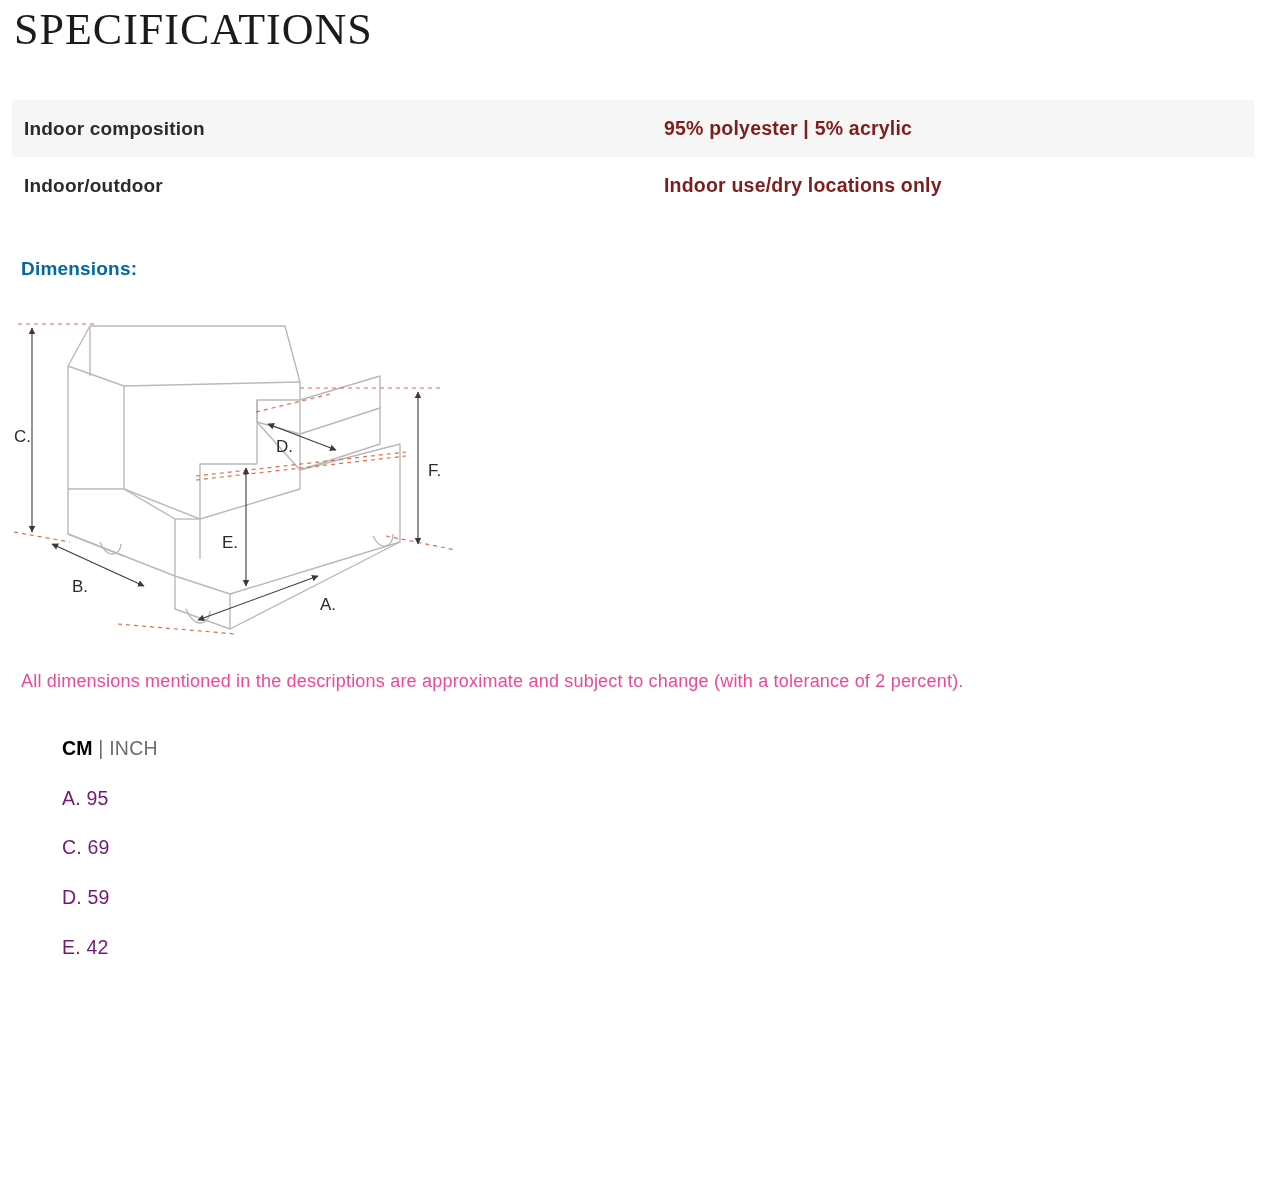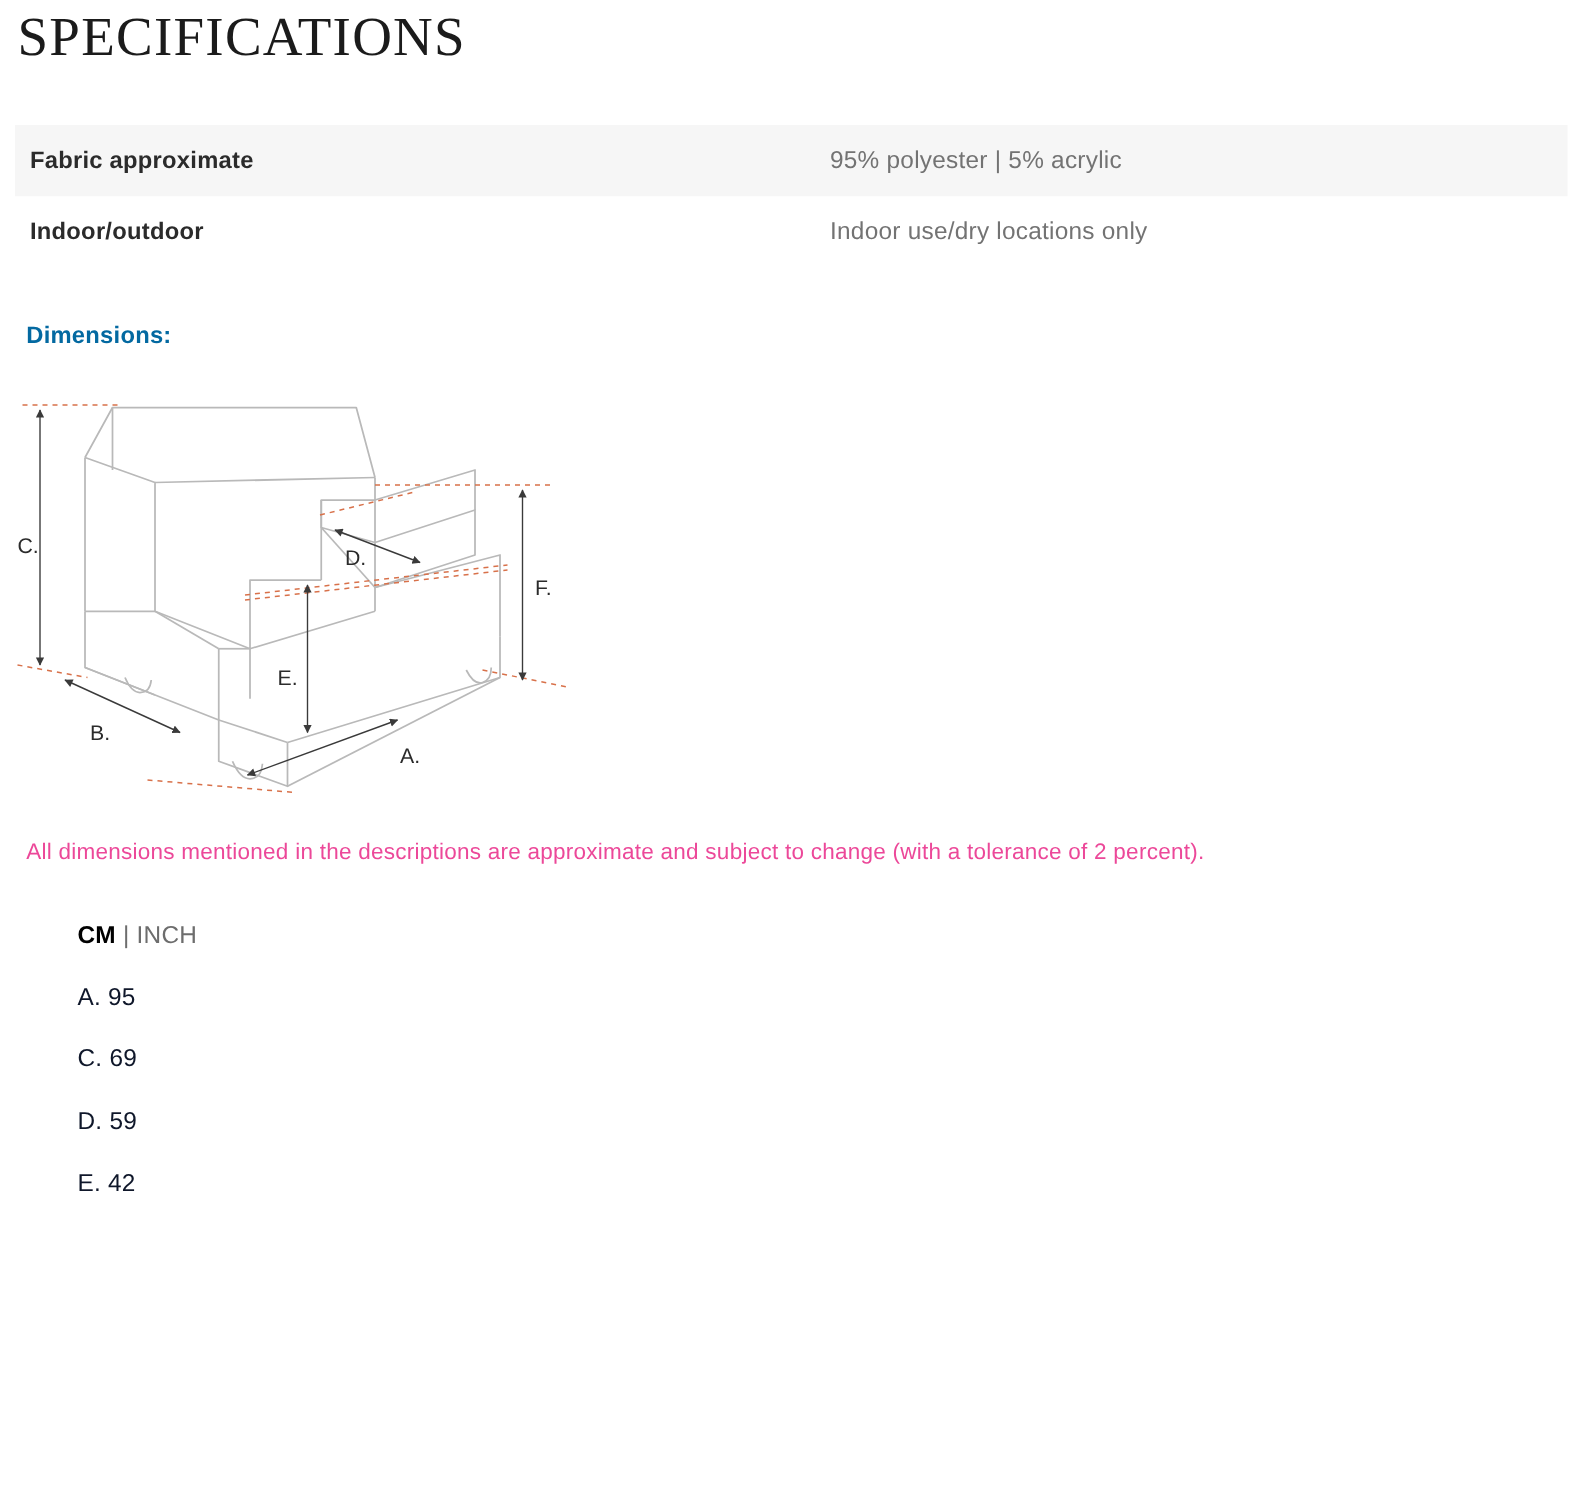--- a/index.html
+++ b/index.html
@@ -45,23 +45,24 @@
     font-size: 19px;
     vertical-align: middle;
   }
   .spec-table td.label {
     width: 628px;
     font-weight: bold;
     color: #2b2b2b;
     letter-spacing: .2px;
   }
   .spec-table td.value {
-    color: #737373;
+    color: #7f1d1d;
     font-size: 19.5px;
     letter-spacing: .2px;
+    font-weight: bold;
   }
   .dim-heading {
     margin: 44px 0 0 21px;
     font-size: 19px;
     font-weight: bold;
     color: #0369a1;
     letter-spacing: .2px;
   }
   .dim-note {
     margin: 34px 0 0 21px;
@@ -91,34 +92,34 @@
     letter-spacing: .2px;
   }
   .measure-head {
     color: #6d6d6d;
   }
   .measure-head b {
     color: #000000;
     font-weight: bold;
   }
   .measure-row {
-    color: #0f172a;
+    color: #701a75;
   }
 </style>
 </head>
 <body>
 
 <div class="page">
 
   <h1 class="page-title">SPECIFICATIONS</h1>
 
   <table class="spec-table">
     <tbody>
       <tr class="alt">
-        <td class="label">Fabric approximate</td>
+        <td class="label">Indoor composition</td>
         <td class="value">95% polyester | 5% acrylic</td>
       </tr>
       <tr>
         <td class="label">Indoor/outdoor</td>
         <td class="value">Indoor use/dry locations only</td>
       </tr>
     </tbody>
   </table>
 
   <div class="dim-heading">Dimensions:</div>

